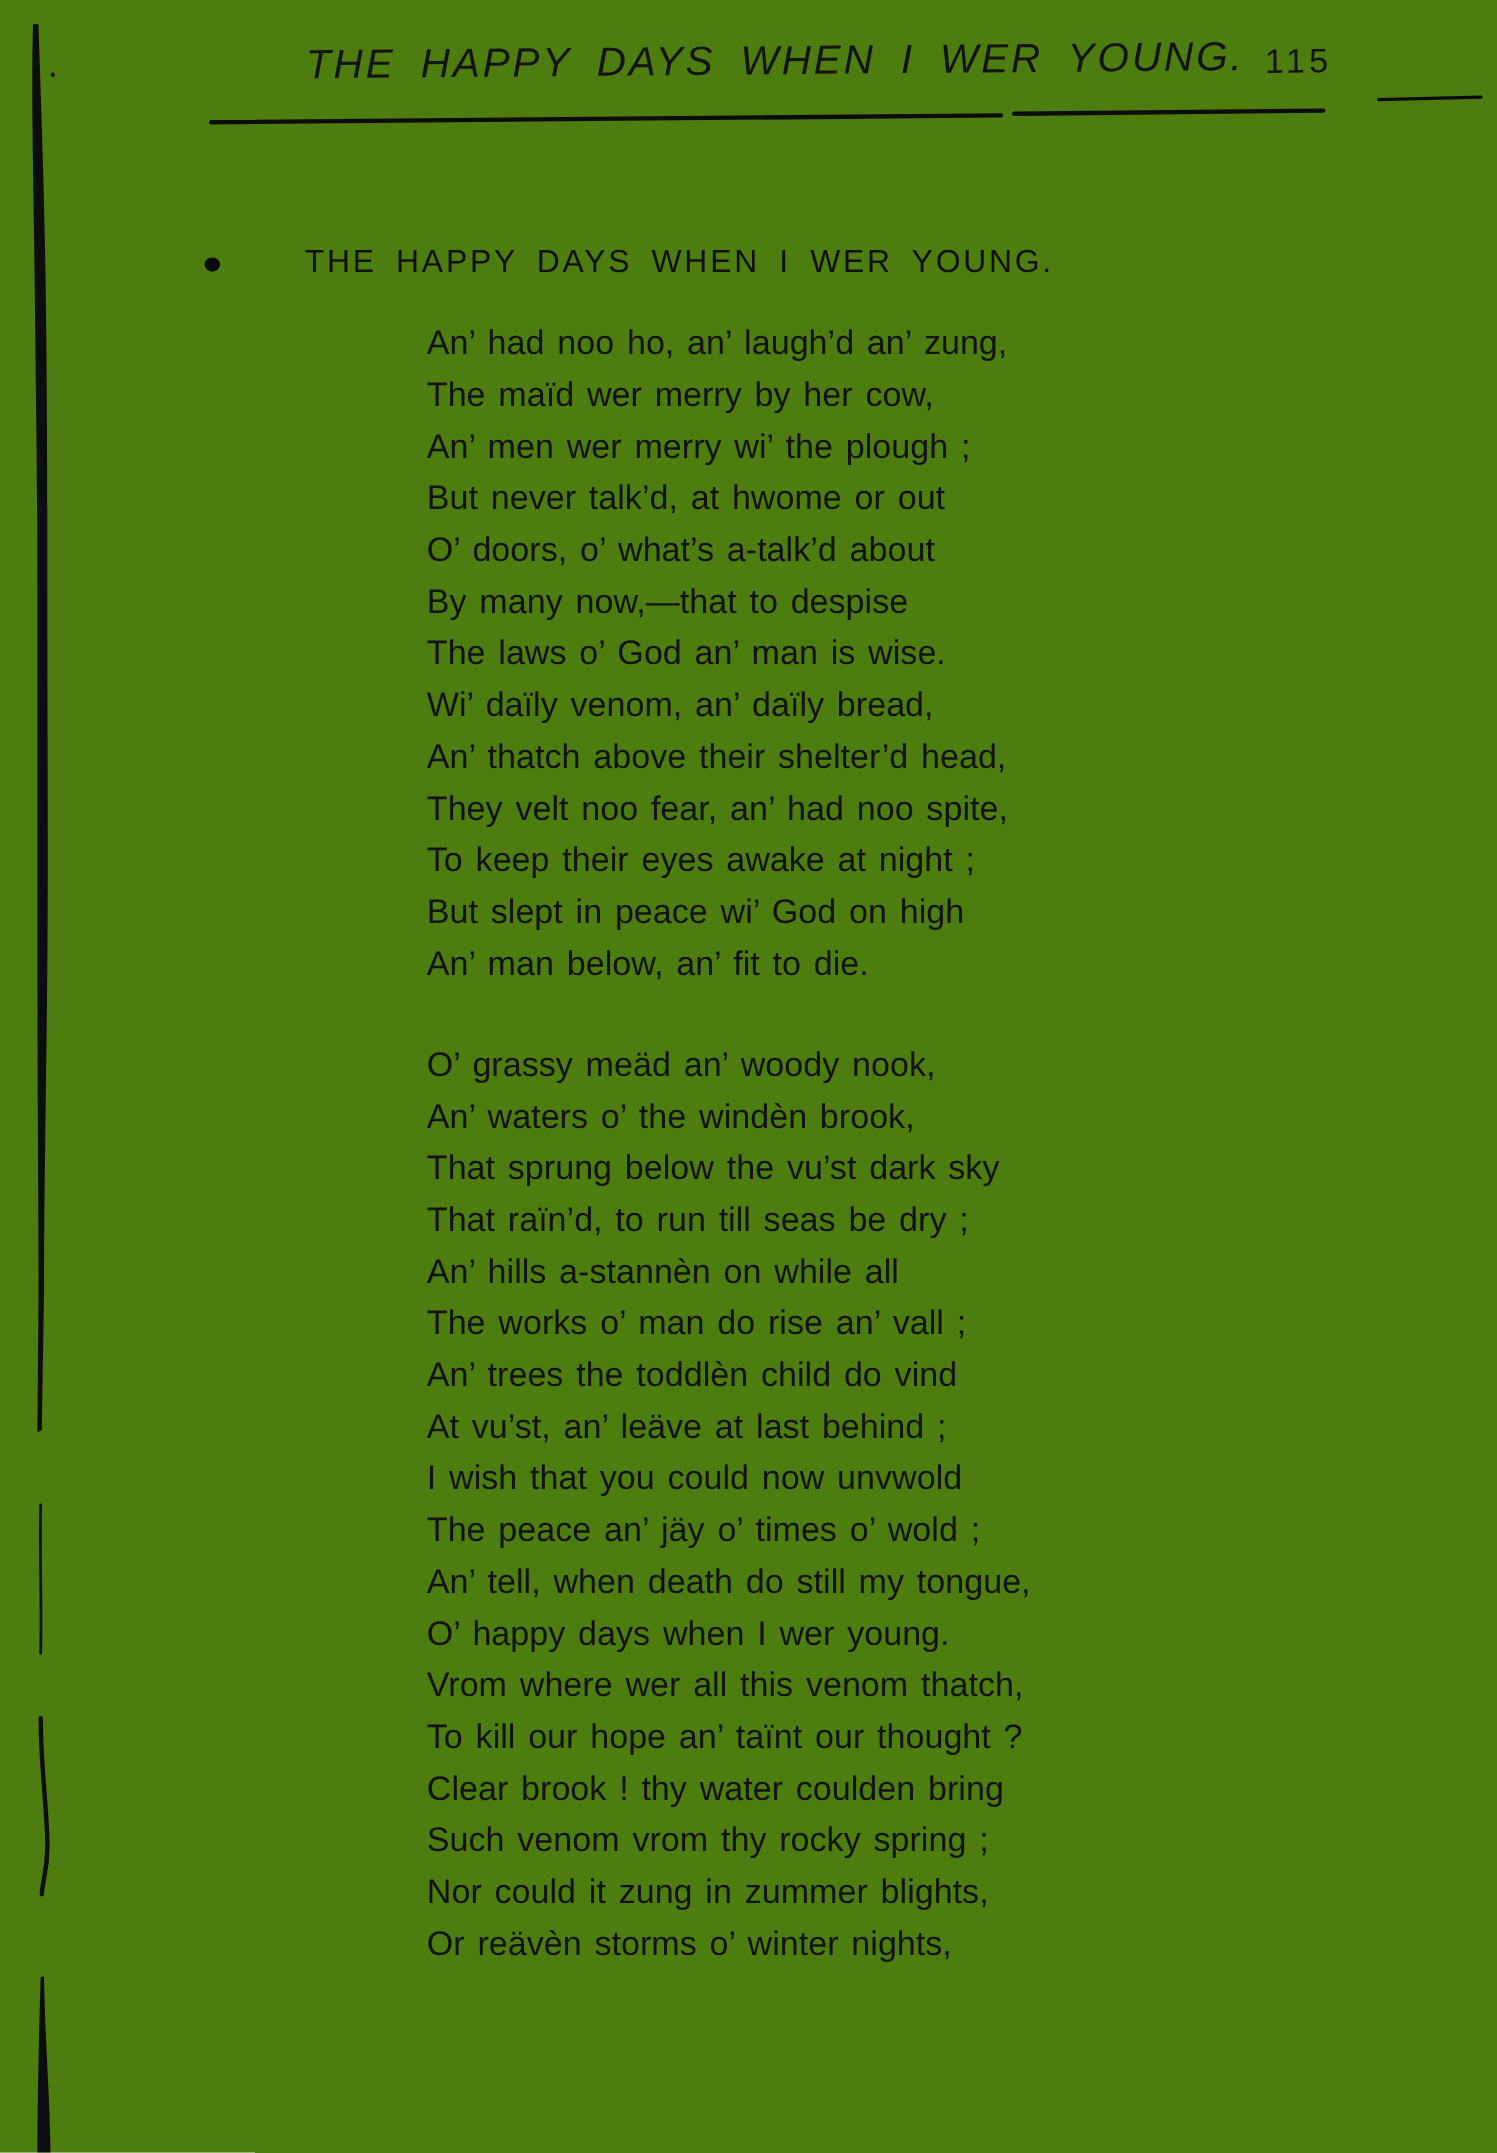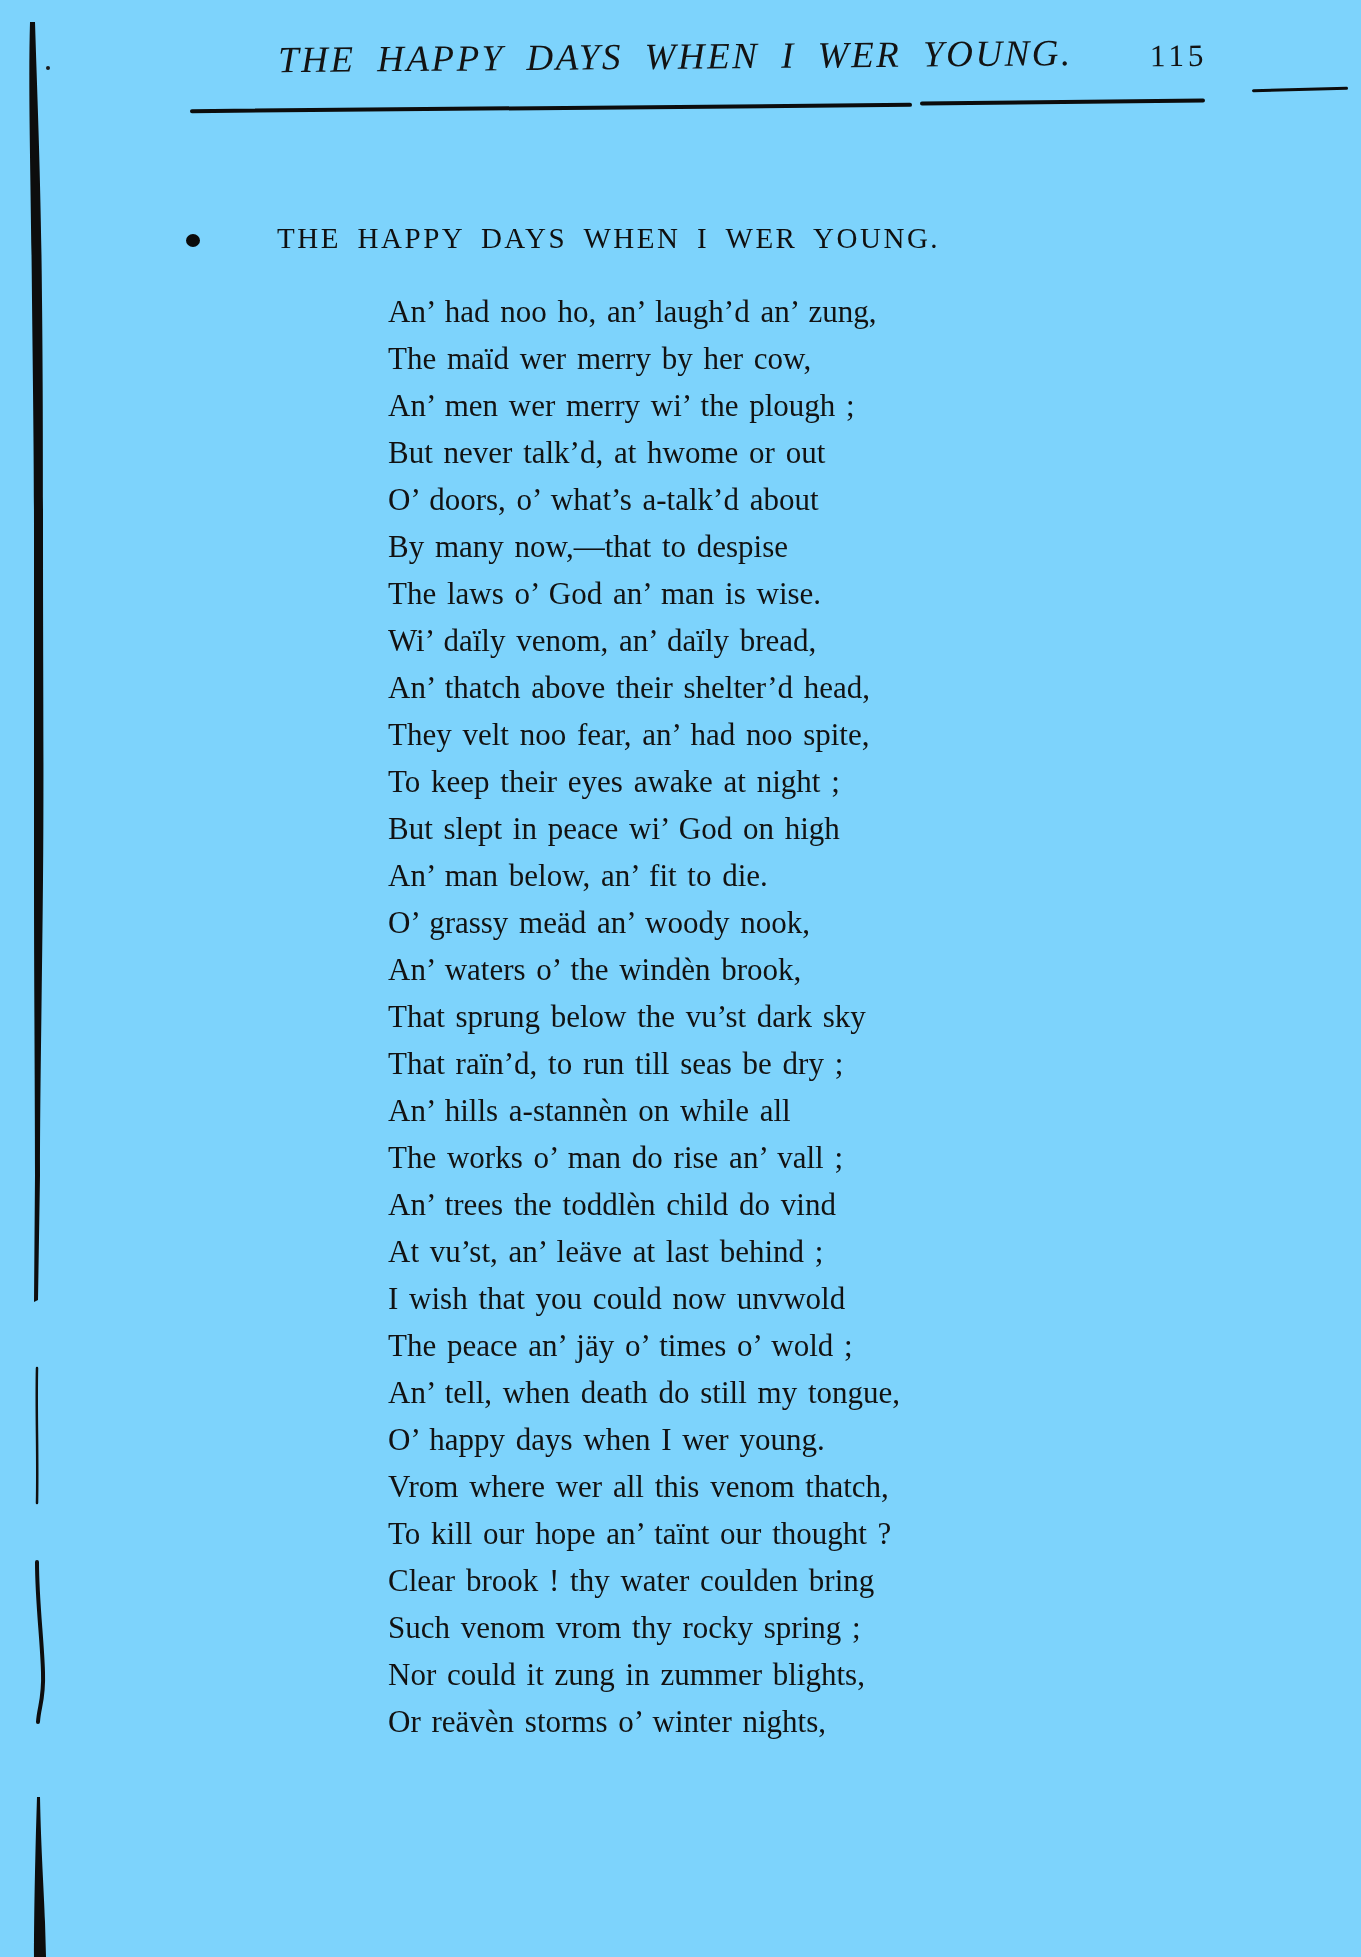--- a/index.html
+++ b/index.html
@@ -4,23 +4,23 @@
 <style>
   html, body {
     margin: 0;
     padding: 0;
     background: #ffffff;
   }
   .page {
     position: relative;
     width: 1361px;
     height: 1957px;
-    background: #7dd3fc;
+    background: #4d7c0f;
     color: #101010;
-    font-family: Liberation Serif, serif;
+    font-family: Liberation Sans, sans-serif;
     overflow: hidden;
   }
 
   
   .binding-svg {
     position: absolute;
     left: 0;
     top: 0;
     pointer-events: none;
   }
@@ -91,21 +91,21 @@
   .poem {
     position: absolute;
     left: 388px;
     top: 288px;
     font-size: 31px;
     line-height: 47px;
     word-spacing: 3px;
     color: #121212;
   }
   .stanza { margin: 0; }
-  .stanza + .stanza { }
+  .stanza + .stanza { margin-top: 45px; }
   .line { white-space: nowrap; }
   .smallcaps { font-variant: small-caps; }
 </style>
 </head>
 <body>
 
 <div class="page">
 
   <svg class="binding-svg" width="70" height="1957" viewBox="0 0 70 1957" aria-hidden="true">
     <path fill="#0d0d0d" d="M30 22 L35 22 C37 90 41 180 42 300 C43 390 43 450 43 540

